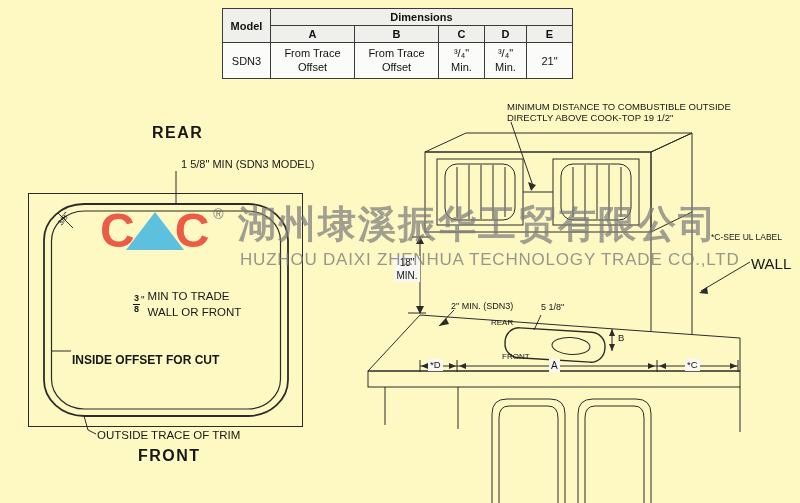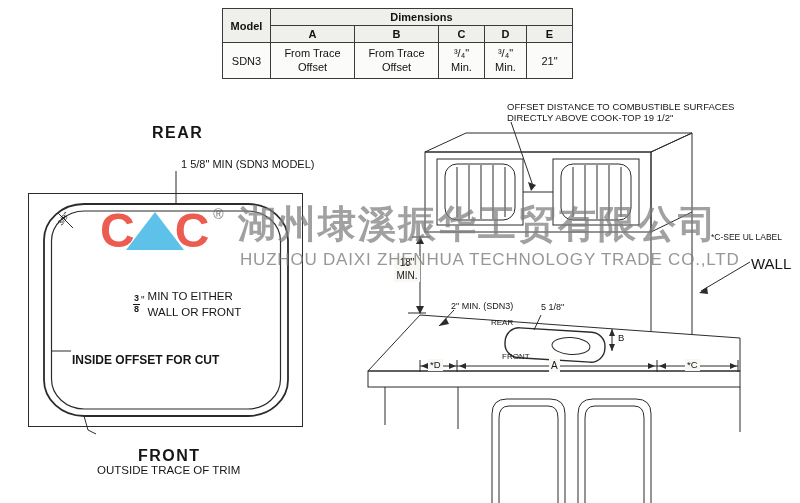--- a/index.html
+++ b/index.html
@@ -1,18 +1,18 @@
 <!DOCTYPE html>
 <html><head>
 <meta charset="utf-8">
 <style>
   * { margin:0; padding:0; box-sizing:border-box; }
   html,body { background:#e8e8e8; }
   body { font-family:"Liberation Sans","DejaVu Sans",sans-serif; }
-  .screen { position:relative; width:800px; height:503px; background:#ffffff; overflow:hidden; margin:0 auto; }
+  .screen { position:relative; width:800px; height:503px; background:#fef9c3; overflow:hidden; margin:0 auto; }
   .linework { position:absolute; left:0; top:0; }
 
   
   .dim-table { position:absolute; left:222px; top:8px; border-collapse:collapse; font-size:11px; color:#111; }
   .dim-table th, .dim-table td { border:1px solid #3a3a3a; text-align:center; vertical-align:middle; padding:1px 3px; }
   .dim-table th { font-weight:bold; background:#efefec; height:17px; }
   .dim-table td { background:#fbfbf9; height:36px; }
   .cell-2line { line-height:1.25; }
 
   
@@ -168,33 +168,33 @@
   <div class="lbl" style="left:181px; top:157px; font-size:11px;">1 5/8" MIN (SDN3 MODEL)</div>
   <div class="lbl" style="left:56px; top:222px; font-size:8px; transform:rotate(-55deg); transform-origin:left top;">3/8"</div>
 
   <div class="lbl offset-note" style="left:133px; top:288px;">
     <div class="frac">
       <div class="frac-num">3</div>
       <div class="frac-den">8</div>
     </div>
     <span class="frac-quote">"</span>
     <div class="offset-lines">
-      <div>MIN TO EITHER</div>
+      <div>MIN TO TRADE</div>
       <div>WALL OR FRONT</div>
     </div>
   </div>
 
   <div class="lbl" style="left:72px; top:352px; font-size:12px; line-height:1.45;font-weight:bold;">
     <div>INSIDE OFFSET FOR CUT</div>
   </div>
-  <div class="lbl" style="left:97px; top:428px; font-size:11.5px;margin-top:35px;">OUTSIDE TRACE OF TRIM</div>
+  <div class="lbl" style="left:97px; top:428px; font-size:11.5px;">OUTSIDE TRACE OF TRIM</div>
   <div class="lbl title" style="left:138px; top:446px;">FRONT</div>
 
   <div class="lbl" style="left:507px; top:101px; font-size:9.5px; line-height:1.2;">
-    <div>OFFSET DISTANCE TO COMBUSTIBLE SURFACES</div>
+    <div>MINIMUM DISTANCE TO COMBUSTIBLE OUTSIDE</div>
     <div>DIRECTLY ABOVE COOK-TOP 19 1/2"</div>
   </div>
   <div class="lbl" style="left:711px; top:232px; font-size:8.5px;">*C-SEE UL LABEL</div>
   <div class="lbl" style="left:751px; top:254px; font-size:15px;">WALL</div>
 
   <div class="lbl" style="left:394px; top:256px; font-size:10px; text-align:center; width:26px; background:#f8f7f4;">
     <div>18"</div>
     <div>MIN.</div>
   </div>
   <div class="lbl" style="left:451px; top:301px; font-size:9px;">2" MIN. (SDN3)</div>

